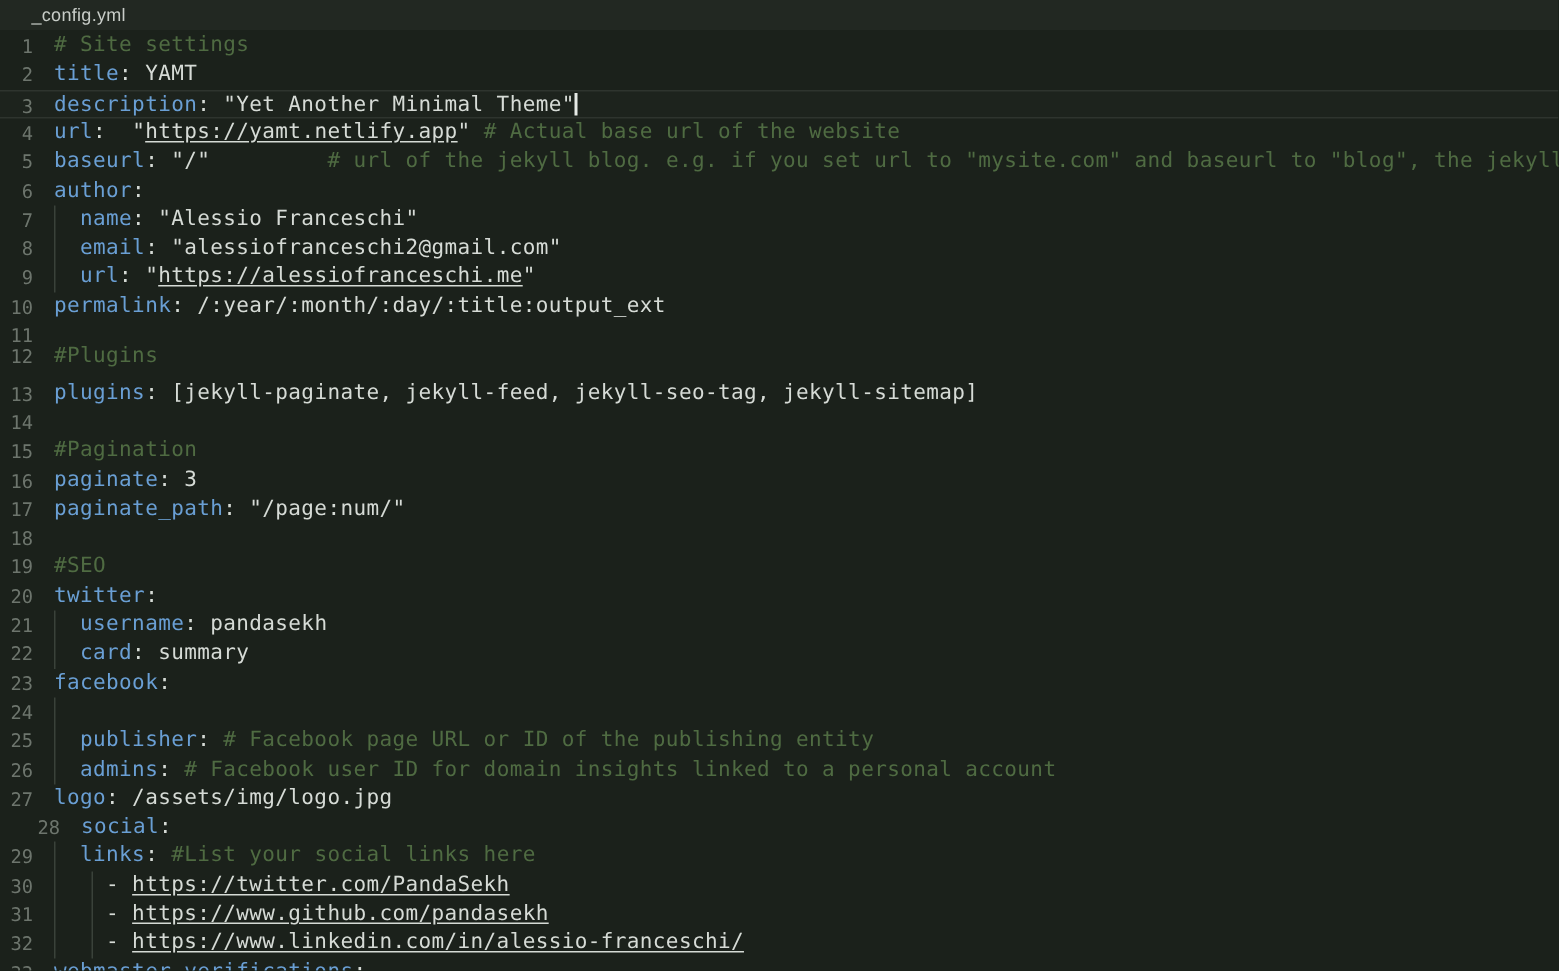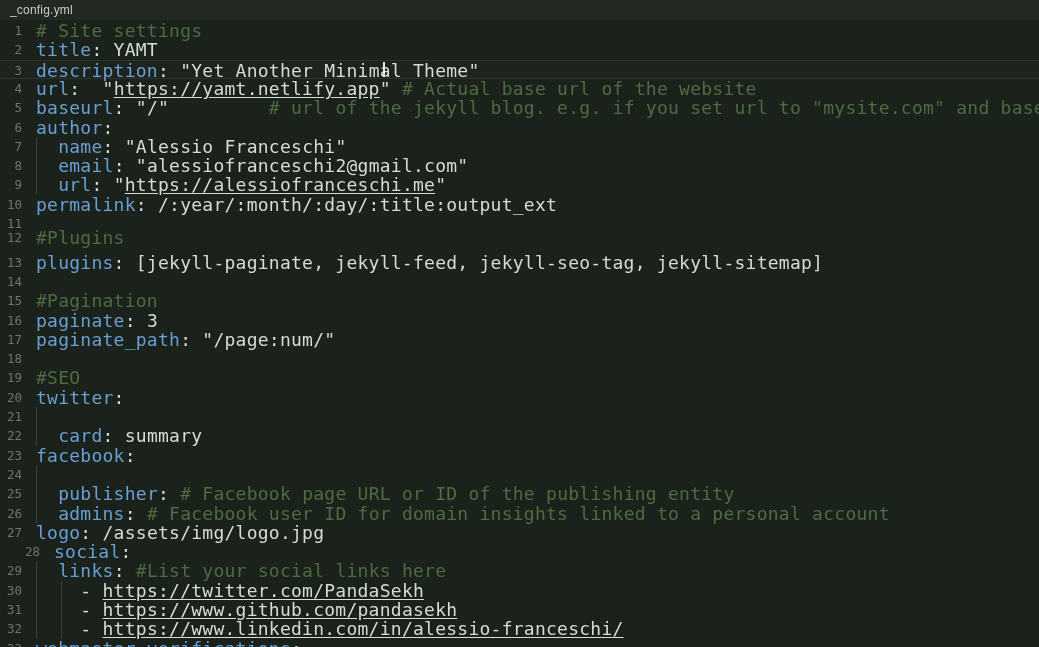--- a/index.html
+++ b/index.html
@@ -29,21 +29,21 @@
     width: 1039px;
     height: 20px;
     background: #222822;
     display: flex;
     align-items: center;
   }
   #filename {
     font-family: "Liberation Sans", sans-serif;
     font-size: 12px;
     color: #c8cdc8;
-    padding-left: 10px;
+    padding-left: 21px;
     letter-spacing: 0.2px;
     white-space: pre;
   }
 
   
   #code-surface {
     position: absolute;
     left: 0; top: 20px;
     width: 1039px;
     height: 627px;
@@ -73,21 +73,21 @@
     font-size: 12.5px;
     line-height: 19.3px;
     color: #6d756d;
     white-space: pre;
   }
 
   .code {
     position: absolute;
     left: 36px; top: 0;
     font-family: "DejaVu Sans Mono", monospace;
-    font-size: 18px;
+    font-size: 14px;
     line-height: 19.3px;
     white-space: pre;
     letter-spacing: 0.25px;
   }
 
   
   .t-key     { color: #6a9fd4; }
   .t-str     { color: #d6dbd6; }
   .t-plain   { color: #d6dbd6; }
   .t-com     { color: #4f6b42; }
@@ -131,21 +131,21 @@
         <div class="row" style="top: 194px;"><div class="gutter">11</div><div class="code"></div></div>
         <div class="row" style="top: 208px;"><div class="gutter">12</div><div class="code"><span class="t-com">#Plugins</span></div></div>
         <div class="row" style="top: 232.6px;"><div class="gutter">13</div><div class="code"><span class="t-key">plugins</span><span class="t-plain">: [jekyll-paginate, jekyll-feed, jekyll-seo-tag, jekyll-sitemap]</span></div></div>
         <div class="row" style="top: 251.9px;"><div class="gutter">14</div><div class="code"></div></div>
         <div class="row" style="top: 271.2px;"><div class="gutter">15</div><div class="code"><span class="t-com">#Pagination</span></div></div>
         <div class="row" style="top: 290.5px;"><div class="gutter">16</div><div class="code"><span class="t-key">paginate</span><span class="t-plain">: 3</span></div></div>
         <div class="row" style="top: 309.8px;"><div class="gutter">17</div><div class="code"><span class="t-key">paginate_path</span><span class="t-plain">: </span><span class="t-str">"/page:num/"</span></div></div>
         <div class="row" style="top: 329.1px;"><div class="gutter">18</div><div class="code"></div></div>
         <div class="row" style="top: 348.4px;"><div class="gutter">19</div><div class="code"><span class="t-com">#SEO</span></div></div>
         <div class="row" style="top: 367.7px;"><div class="gutter">20</div><div class="code"><span class="t-key">twitter</span><span class="t-plain">:</span></div></div>
-        <div class="row" style="top: 387px;"><div class="gutter">21</div></div>
+        <div class="row" style="top: 387px;"><div class="gutter">21</div><div class="code"><span class="t-plain">  </span><span class="t-key">username</span><span class="t-plain">: pandasekh</span></div></div>
         <div class="row" style="top: 406.3px;"><div class="gutter">22</div><div class="code"><span class="t-plain">  </span><span class="t-key">card</span><span class="t-plain">: summary</span></div></div>
         <div class="row" style="top: 425.6px;"><div class="gutter">23</div><div class="code"><span class="t-key">facebook</span><span class="t-plain">:</span></div></div>
         <div class="row" style="top: 444.9px;"><div class="gutter">24</div></div>
         <div class="row" style="top: 464.2px;"><div class="gutter">25</div><div class="code"><span class="t-plain">  </span><span class="t-key">publisher</span><span class="t-plain">: </span><span class="t-com"># Facebook page URL or ID of the publishing entity</span></div></div>
         <div class="row" style="top: 483.5px; padding-left: 20px;"><div class="gutter">26</div><div class="code"><span class="t-plain">  </span><span class="t-key">admins</span><span class="t-plain">: </span><span class="t-com"># Facebook user ID for domain insights linked to a personal account</span></div></div>
         <div class="row" style="top: 502.8px;"><div class="gutter">27</div><div class="code"><span class="t-key">logo</span><span class="t-plain">: /assets/img/logo.jpg</span></div></div>
         <div class="row" style="top: 522.1px; margin-left: 18px;"><div class="gutter">28</div><div class="code"><span class="t-key">social</span><span class="t-plain">:</span></div></div>
         <div class="row" style="top: 541.4px;"><div class="gutter">29</div><div class="code"><span class="t-plain">  </span><span class="t-key">links</span><span class="t-plain">: </span><span class="t-com">#List your social links here</span></div></div>
         <div class="row" style="top: 560.7px;"><div class="gutter">30</div><div class="code"><span class="t-plain">    - </span><span class="t-link">https://twitter.com/PandaSekh</span></div></div>
         <div class="row" style="top: 580px;"><div class="gutter">31</div><div class="code"><span class="t-plain">    - </span><span class="t-link">https://www.github.com/pandasekh</span></div></div>

